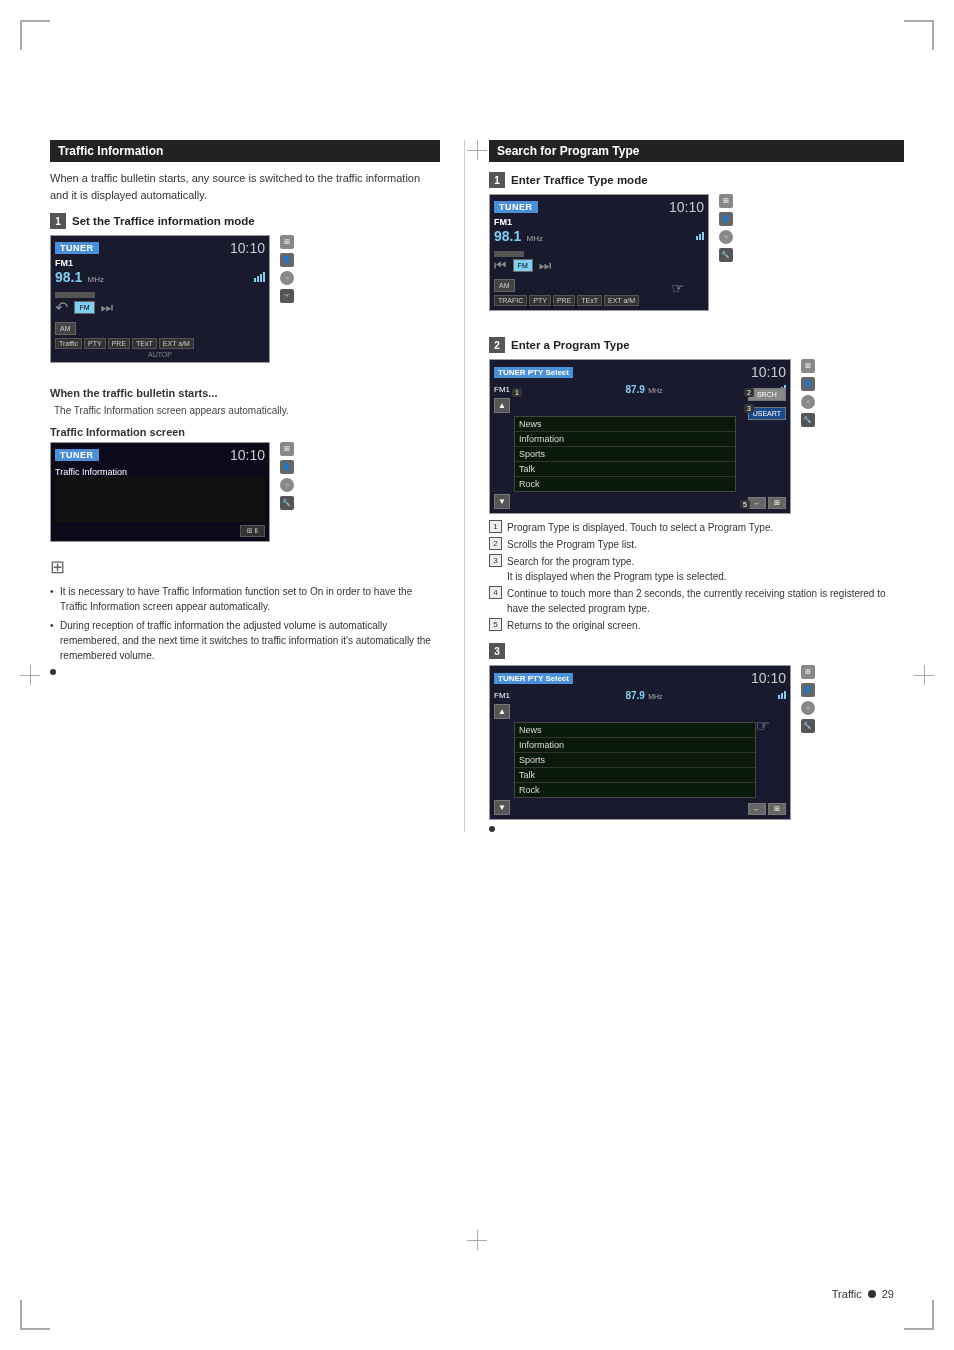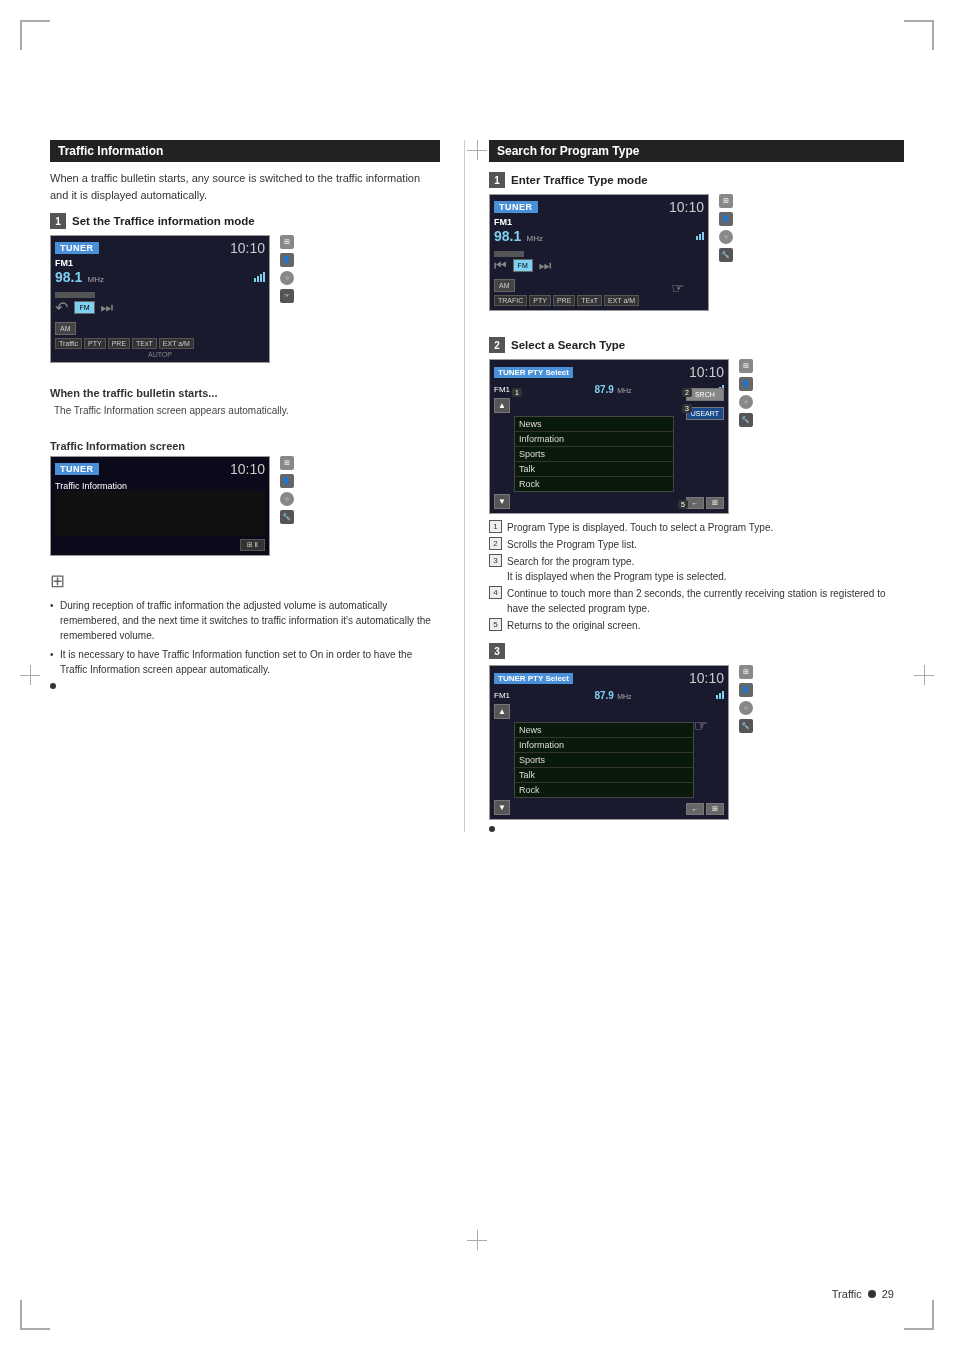--- a/index.html
+++ b/index.html
@@ -311,29 +311,29 @@
       font-weight: bold;
       color: #333;
       margin: 8px 0 4px 0;
     }
 
     .sub-step-body {
       font-size: 10px;
       line-height: 1.5;
       color: #444;
       margin-left: 4px;
-      margin-bottom: 22px;
+      margin-bottom: 8px;
     }
 
     
     .pty-screen {
       border: 1px solid #999;
       background: #1a1a2e;
       padding: 4px;
-      width: 240px;
+      width: 302px;
       position: relative;
     }
 
     .pty-header {
       display: flex;
       align-items: center;
       justify-content: space-between;
       margin-bottom: 2px;
     }
 
@@ -622,22 +622,22 @@
             <div class="icon-sq" style="background:#555;">🔧</div>
           </div>
         </div>
       </div>
 
       
       <div class="note-icon-container">
         <div class="note-icon">⊞</div>
       </div>
       <ul class="bullet-list">
+        <li>It is necessary to have Traffic Information function set to On in order to have the Traffic Information screen appear automatically.</li>
         <li>During reception of traffic information the adjusted volume is automatically remembered, and the next time it switches to traffic information it's automatically the remembered volume.</li>
-        <li>It is necessary to have Traffic Information function set to On in order to have the Traffic Information screen appear automatically.</li>
       </ul>
       
       <div style="margin-top:6px; display:flex; align-items:center;">
         <span class="dot-bullet"></span>
       </div>
     </div>
 
     <div class="col-divider"></div>
 
     <div class="right-col">
@@ -702,21 +702,21 @@
             <div class="icon-sq" style="background:#666;">👤</div>
             <div class="icon-circle">○</div>
             <div class="icon-sq" style="background:#555;">🔧</div>
           </div>
         </div>
       </div>
 
       
       <div class="step-label">
         <div class="step-num">2</div>
-        <span>Select a Search Type</span>
+        <span>Enter a Program Type</span>
       </div>
 
       
       <div style="display:flex; gap:4px; align-items:flex-start; margin-bottom:6px;">
         <div class="pty-screen" style="position:relative;">
           <div class="pty-header">
             <div class="pty-brand">TUNER PTY Select</div>
             <div class="tuner-time">10:10</div>
           </div>
           <div class="pty-fm-row">

